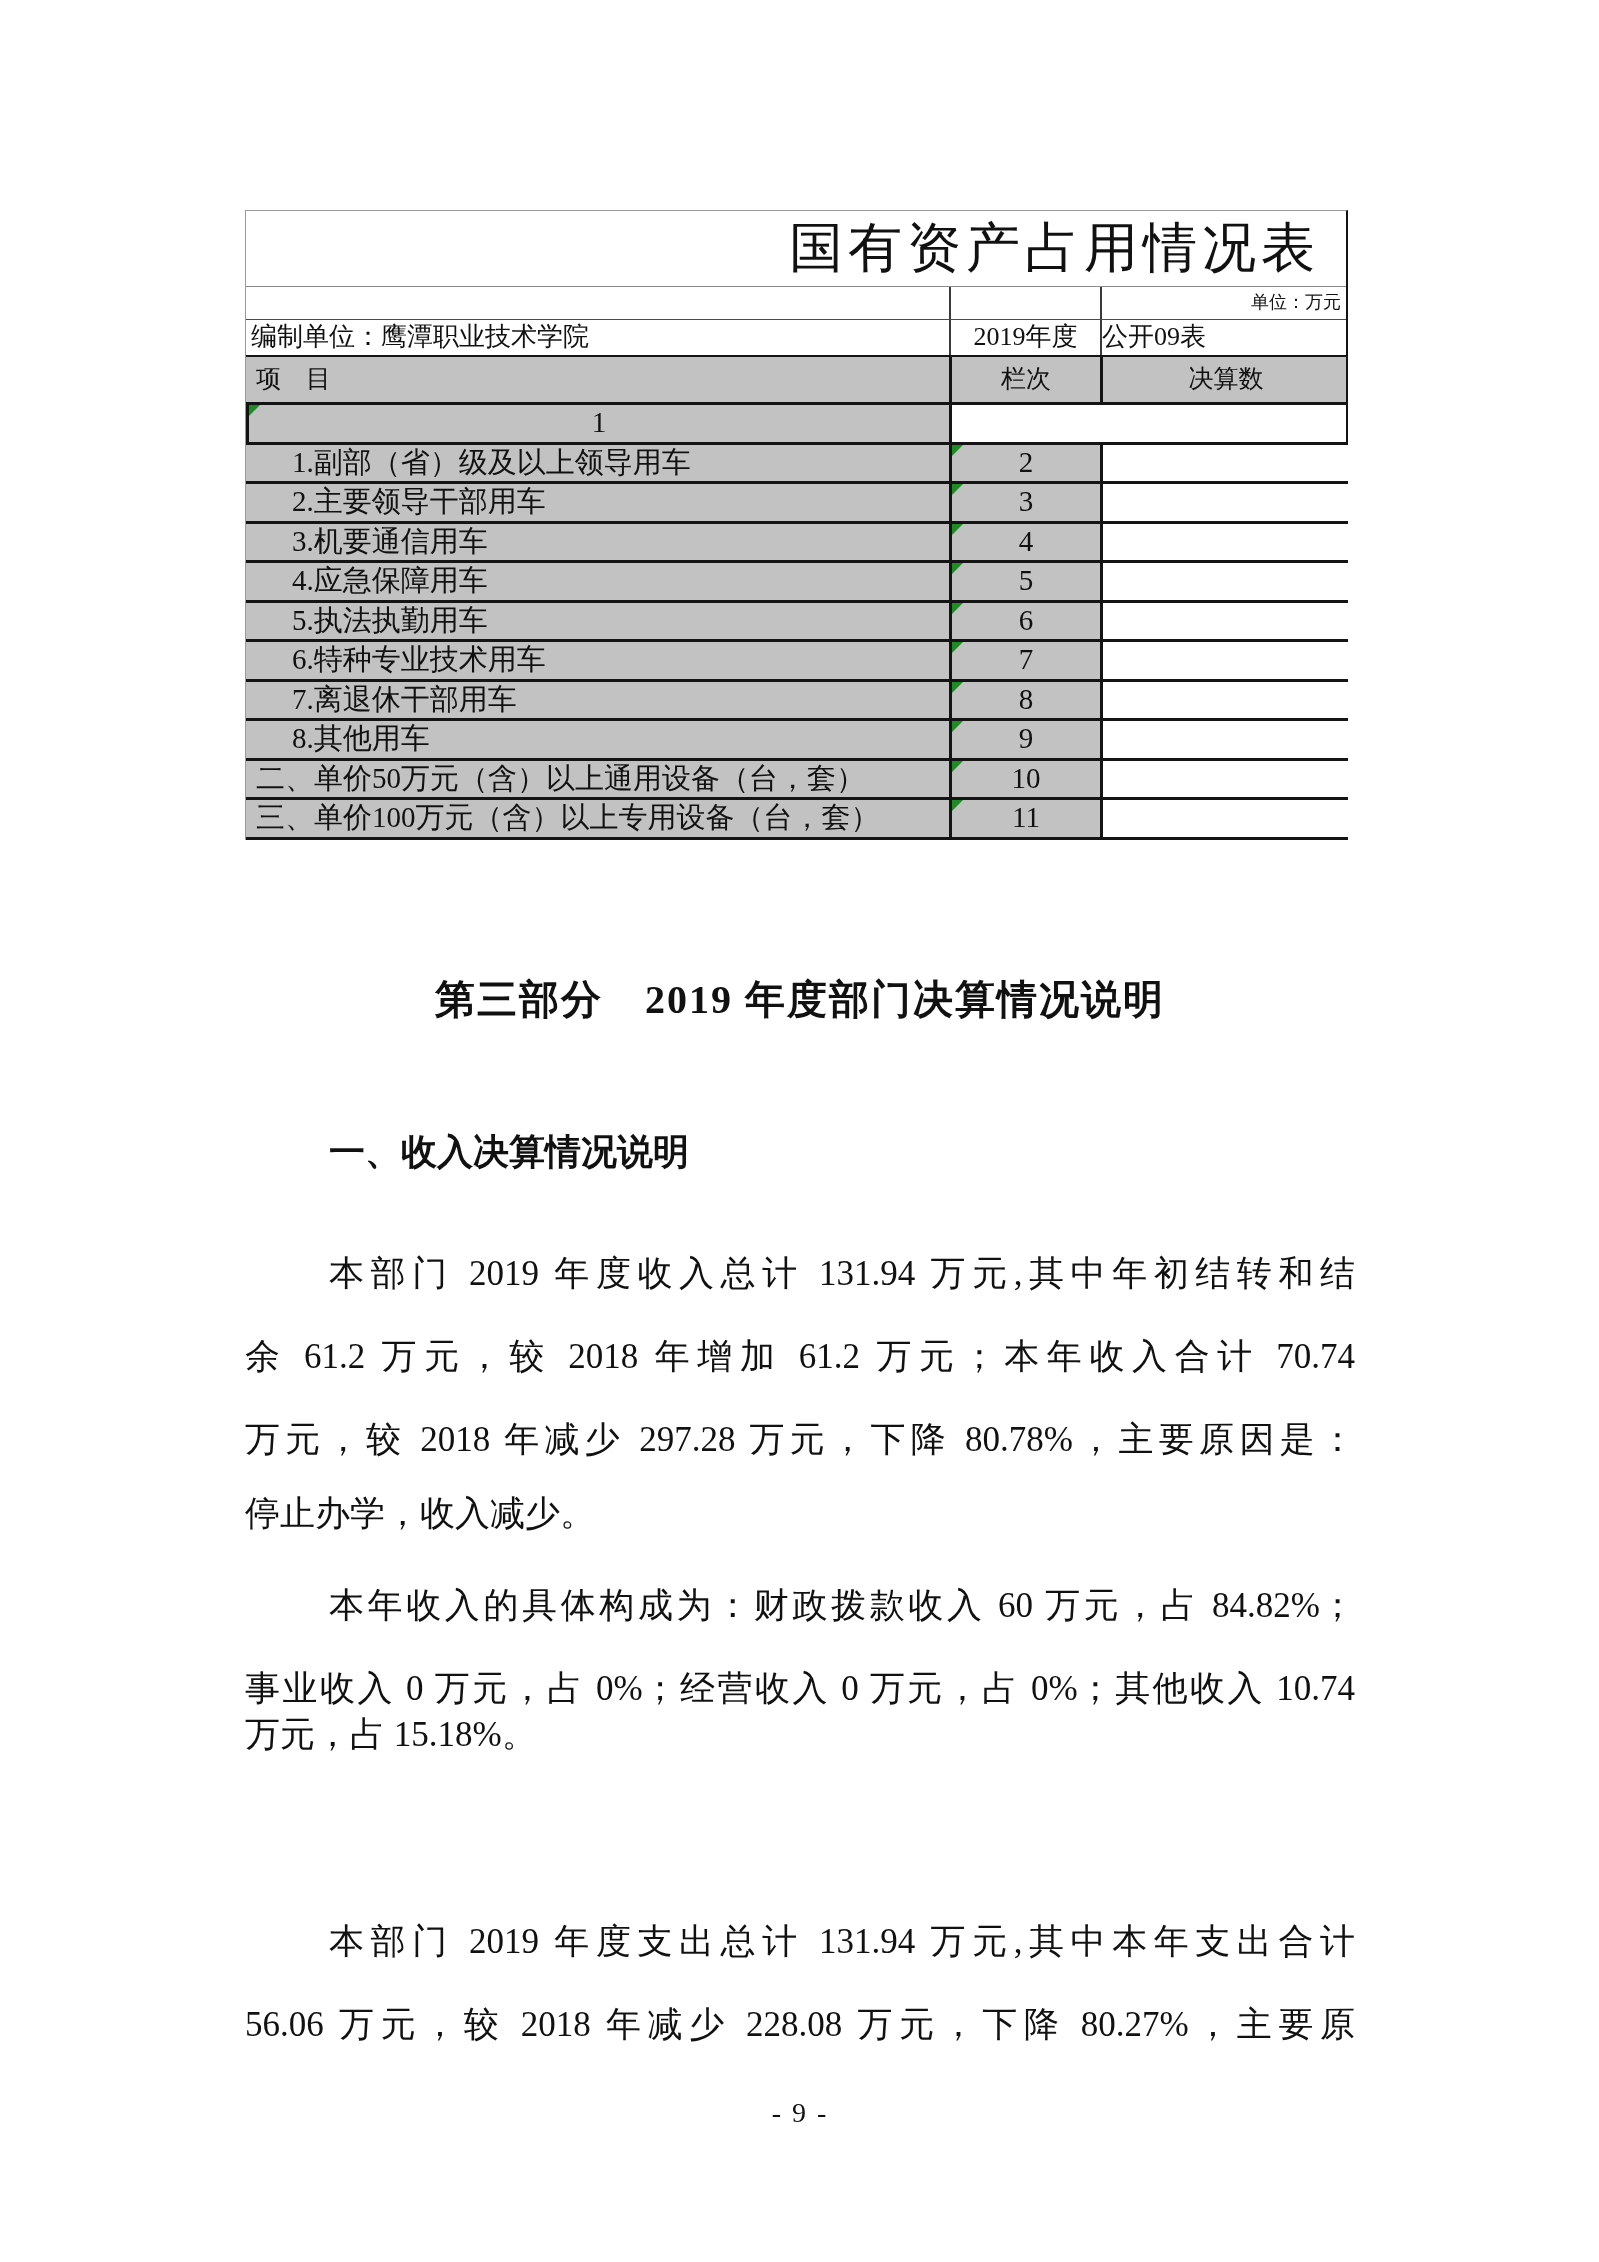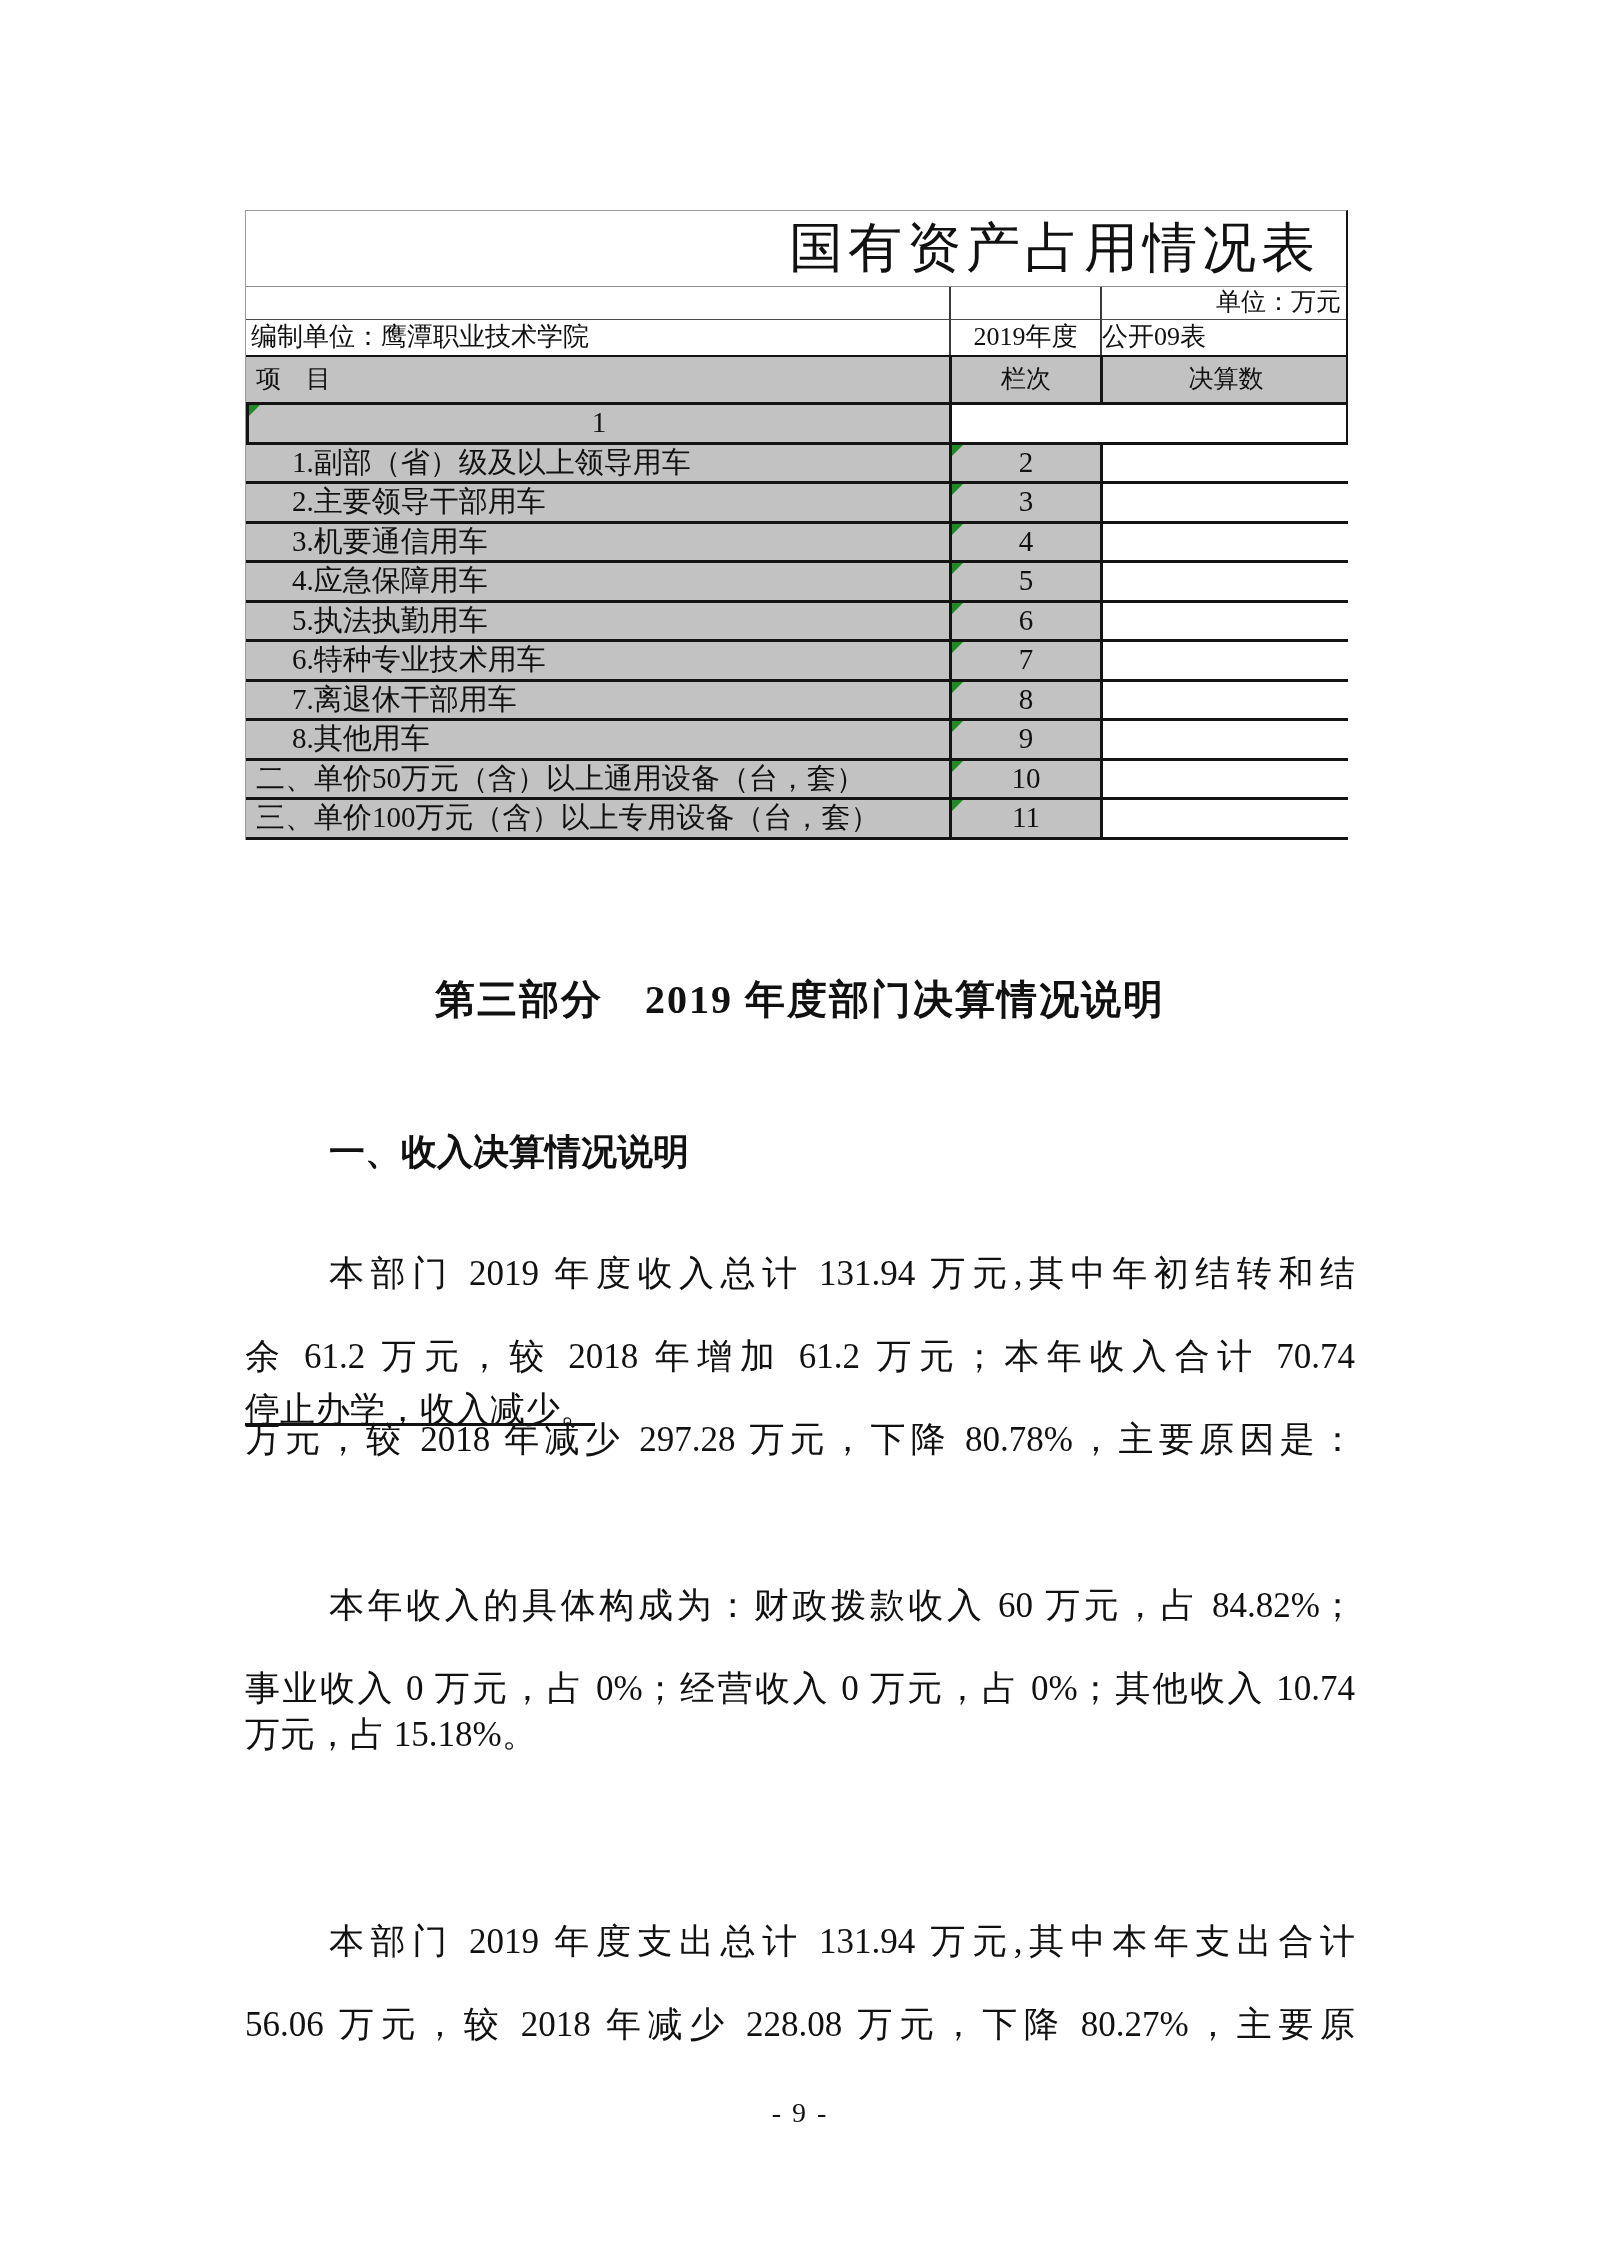--- a/index.html
+++ b/index.html
@@ -15,21 +15,21 @@
     position:absolute; left:245px; top:210px; width:1103px;
     border-top:1px solid #9a9a9a; border-left:1px solid #9a9a9a; border-right:2px solid var(--bdark);
     background:#fff;
   }
   .t-title {
     height:76px; line-height:74px; border-bottom:1px solid #8c8c8c;
     font-size:54px; font-weight:normal; letter-spacing:5px;
     text-align:right; padding-right:26px; white-space:nowrap;
   }
   .t-grid { display:grid; grid-template-columns:703px 151px 249px; }
-  .t-unit { height:33px; border-bottom:1px solid #4a4a4a; font-size:25px; }
+  .t-unit { height:33px; border-bottom:1px solid #4a4a4a; font-size:18px; }
   .t-unit .c2 { border-left:2px solid #3a3a3a; }
   .t-unit .c3 { border-left:2px solid #3a3a3a; text-align:right; padding-right:8px; line-height:30px; }
   .t-meta { height:37px; border-bottom:2px solid var(--bdark); font-size:26px; }
   .t-meta .c1 { padding-left:5px; line-height:34px; white-space:nowrap; }
   .t-meta .c2 { border-left:2px solid #3a3a3a; text-align:center; line-height:34px; }
   .t-meta .c3 { border-left:2px solid #3a3a3a; padding-right:8px; line-height:34px; }
   .t-head { height:48px; background:var(--gray); border-bottom:3px solid var(--bdark); font-size:25px; }
   .t-head .c1 { padding-left:10px; line-height:44px; }
   .t-head .c2, .t-head .c3 { border-left:3px solid var(--bdark); text-align:center; line-height:44px; }
   .t-row { height:39.5px; border-bottom:3px solid var(--bdark); font-size:29px; }
@@ -139,21 +139,21 @@
     </div>
   </div>
 
   <div class="part-title">第三部分　2019 年度部门决算情况说明</div>
 
   <div class="h-sub" style="top:1128px;">一、收入决算情况说明</div>
 
   <div class="bline jl ind" style="top:1214px;">本部门 2019 年度收入总计 131.94 万元,其中年初结转和结</div>
   <div class="bline jl" style="top:1297px;">余 61.2 万元，较 2018 年增加 61.2 万元；本年收入合计 70.74</div>
   <div class="bline jl" style="top:1380px;">万元，较 2018 年减少 297.28 万元，下降 80.78%，主要原因是：</div>
-  <div class="bline" style="top:1387px;text-decoration:underline;">停止办学，收入减少。</div>
+  <div class="bline" style="top:1491px;">停止办学，收入减少。</div>
 
   <div class="bline jl ind" style="top:1546px;">本年收入的具体构成为：财政拨款收入 60 万元，占 84.82%；</div>
   <div class="bline jl" style="top:1629px;">事业收入 0 万元，占 0%；经营收入 0 万元，占 0%；其他收入 10.74</div>
   <div class="bline" style="top:1712px;">万元，占 15.18%。</div>
 
 
   <div class="bline jl ind" style="top:1882px;">本部门 2019 年度支出总计 131.94 万元,其中本年支出合计</div>
   <div class="bline jl" style="top:1965px;">56.06 万元，较 2018 年减少 228.08 万元，下降 80.27%，主要原</div>
 
   <div class="page-num">- 9 -</div>

